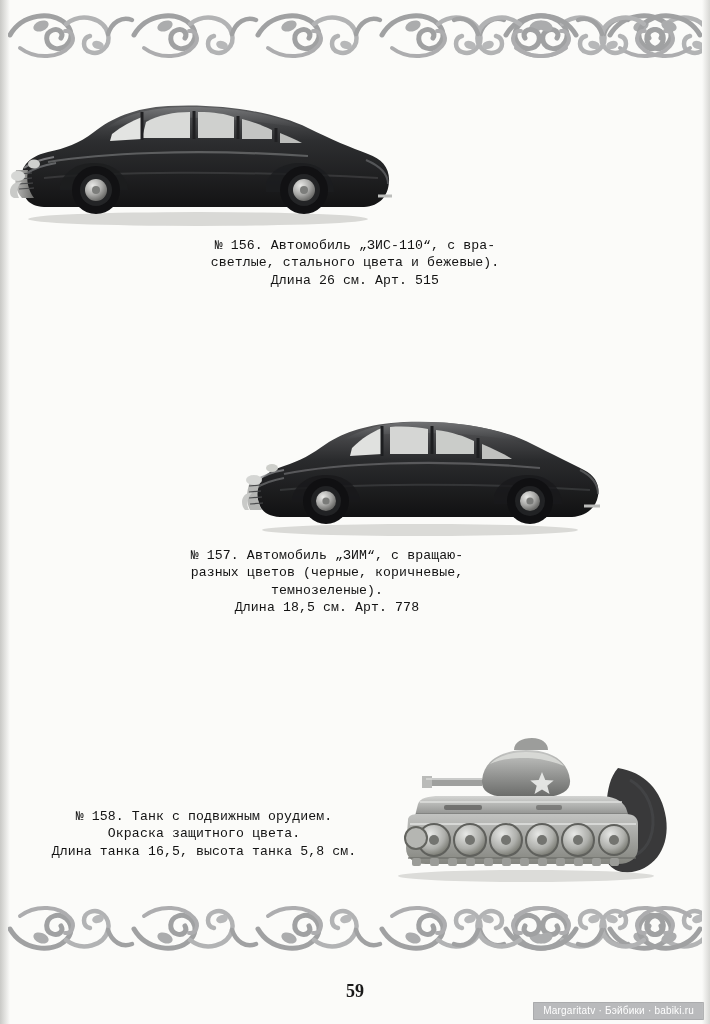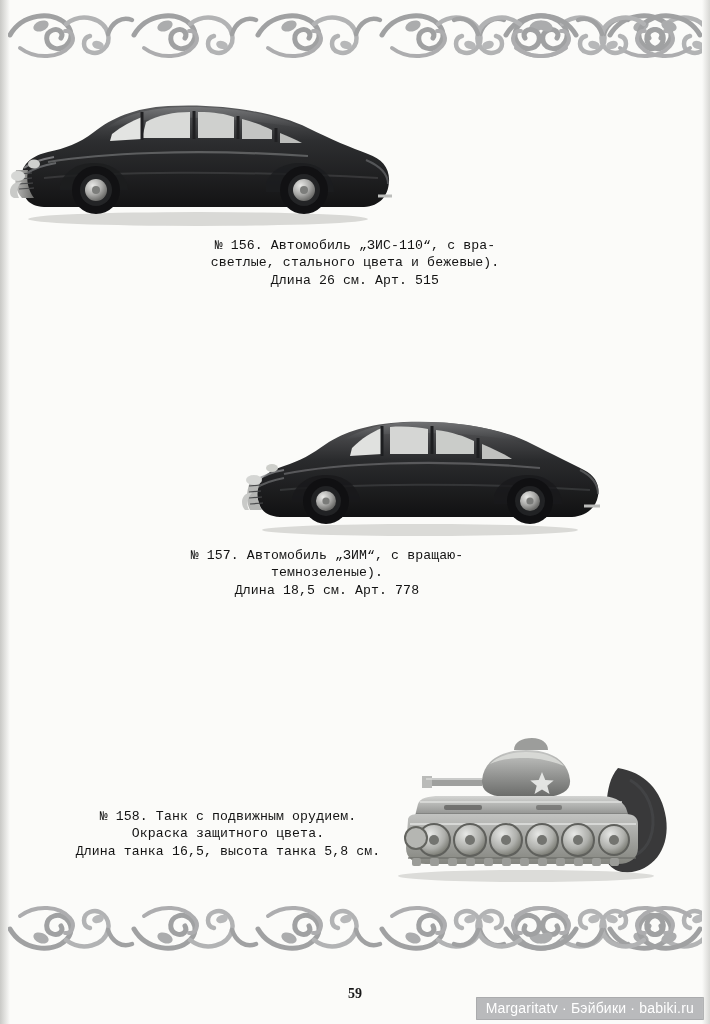--- a/index.html
+++ b/index.html
@@ -65,52 +65,52 @@
   
   .figure { position: relative; }
   .figure svg { display: block; }
 
   
   .page-number {
     position: absolute;
     left: 0; right: 0;
     bottom: 22px;
     text-align: center;
-    font-size: 14px;
+    font-size: 18px;
     font-weight: bold;
     color: #1a1a1a;
   }
 
   
   .watermark {
     position: absolute;
     right: 6px;
     bottom: 4px;
     background: #b9babc;
     color: #ffffff;
     font-family: "Liberation Sans", sans-serif;
-    font-size: 14px;
+    font-size: 10px;
     padding: 3px 10px 4px 10px;
     letter-spacing: .2px;
     border-radius: 1px;
     box-shadow: 0 0 0 1px #aaabad inset;
   }
 
   
   #item1 { left: 0; top: 86px; width: 710px; }
   #item1 .figure { margin-left: 8px; }
   #item1 .caption { margin-top: 6px; }
 
   #item2 { left: 0; top: 404px; width: 566px; margin-left: 44px; }
   #item2 .figure { margin-left: 196px; }
   #item2 .caption { margin-top: 8px; }
 
   #item3 { left: 0; top: 712px; width: 710px; height: 190px; }
   #item3 .figure { position: absolute; left: 386px; top: 8px; }
-  #item3 .caption { position: absolute; left: 68px; top: 96px; width: 320px; }
+  #item3 .caption { position: absolute; left: 44px; top: 96px; width: 320px; }
 </style>
 </head>
 <body>
 
 <div class="page">
 
   <div class="ornament top">
     <svg viewBox="0 0 694 54" preserveAspectRatio="none" aria-hidden="true">
       <defs>
         <g id="orn-unit">
@@ -286,20 +286,21 @@
         <circle cx="290" cy="97" r="10" fill="url(#hub2)"></circle>
         <circle cx="290" cy="97" r="3.6" fill="#7a7b79"></circle>
 
         <path d="M340,66 C352,72 358,80 358,90" stroke="#67686a" stroke-width="2" fill="none" opacity=".7"></path>
         <path d="M344,102 L360,102" stroke="#bcbdbb" stroke-width="3"></path>
       </svg>
     </div>
 
     <div class="caption">
       <span class="ln">№ 157. Автомобиль „ЗИМ“, с вращаю-</span>
+      <span class="ln">разных цветов (черные, коричневые,</span>
       <span class="ln">темнозеленые).</span>
       <span class="ln">Длина 18,5 см. Арт. 778</span>
     </div>
   </div>
 
   <div class="item" id="item3">
 
     <div class="figure">
       <svg width="300" height="170" viewBox="0 0 300 170" aria-hidden="true">
         <defs>

